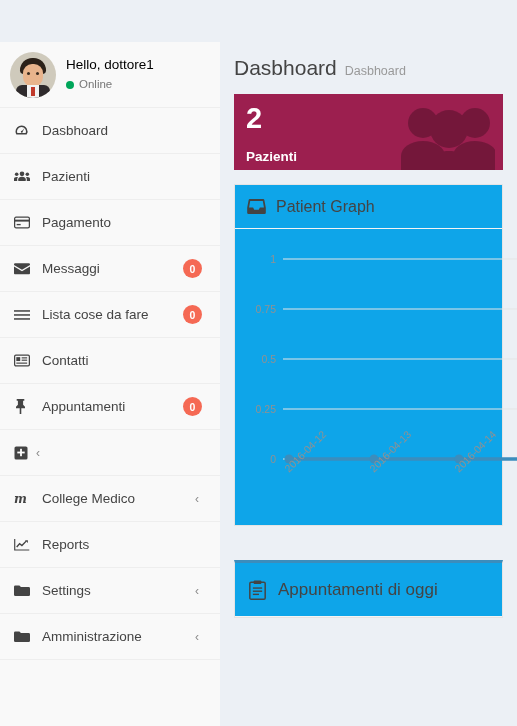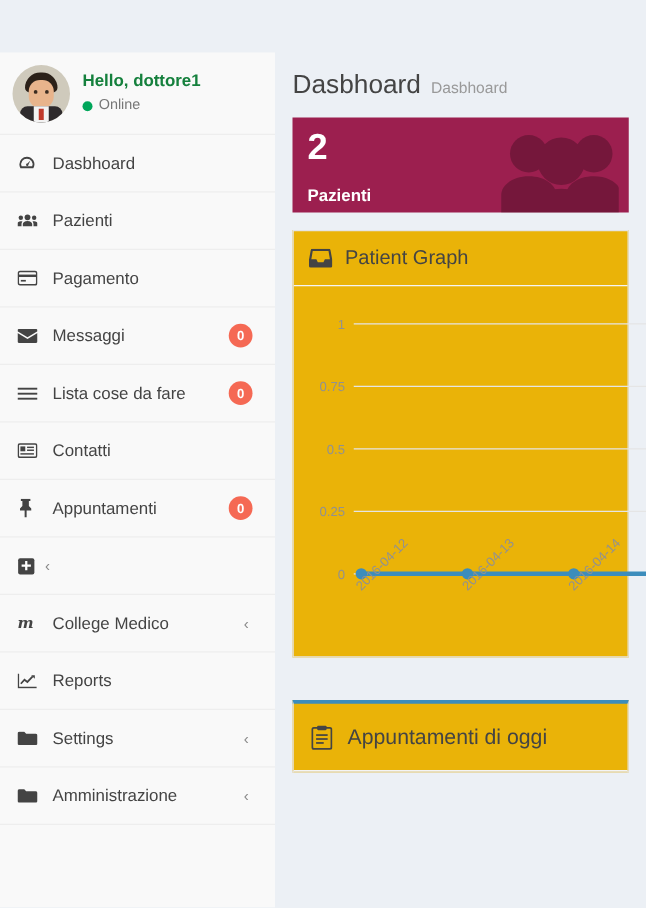--- a/index.html
+++ b/index.html
@@ -49,21 +49,21 @@
   .av-hair { position:absolute; left:10px; top:6px; width:26px; height:16px;
              background:#2b2119; border-radius: 13px 13px 4px 4px; }
   .av-face { position:absolute; left:13px; top:12px; width:20px; height:23px;
              background:#e8b48c; border-radius: 9px 9px 10px 10px; }
   .av-eyeL { position:absolute; left:17px; top:20px; width:3px; height:3px; background:#3a2b20; border-radius:50%; }
   .av-eyeR { position:absolute; left:26px; top:20px; width:3px; height:3px; background:#3a2b20; border-radius:50%; }
   .av-body { position:absolute; left:6px; top:33px; width:34px; height:14px; background:#2e2a2c; border-radius:6px 6px 0 0; }
   .av-shirt{ position:absolute; left:17px; top:33px; width:12px; height:14px; background:#f2f2f2; }
   .av-tie  { position:absolute; left:21px; top:35px; width:4px; height:9px; background:#c0392b; }
   .userinfo { padding-left: 10px; line-height: 1.35; }
-  .user-hello { color: #15803d; font-size: 13.5px; font-weight: bold; }
+  .user-hello { color: #000000; font-size: 13.5px; font-weight: normal; }
   .user-status { color: #777777; font-size: 11.5px; display: flex; align-items: center; gap: 5px; margin-top: 3px; }
   .dot-online { width: 8px; height: 8px; border-radius: 50%; background: #00a65a; display: inline-block; }
 
   .menu { list-style: none; }
   .menu-item {
     height: 46px; display: flex; align-items: center; padding: 0 14px;
     border-bottom: 1px solid #eeeeee; color: #444444; font-size: 13.5px;
     cursor: pointer; position: relative;
   }
   .menu-icon {
@@ -106,21 +106,21 @@
     position: relative; z-index: 2; cursor: pointer; text-decoration: none;
   }
   .stat-footer .arrowc {
     display: inline-block; width: 13px; height: 13px; border-radius: 50%;
     background: #ffffff; color: #9c1f4f; font-size: 9px; line-height: 13px;
     text-align: center; margin-left: 5px; vertical-align: -1px; font-weight: bold;
   }
 
   
   .panel {
-    margin: 14px 14px 0 14px; background: #eab308;
+    margin: 14px 14px 0 14px; background: #0ea5e9;
     border: 1px solid #e4e4e4; border-top: 3px solid #ffffff;
   }
   .panel.graph { border-top: 1px solid #e4e4e4; }
   .panel-head {
     height: 44px; display: flex; align-items: center; padding: 0 12px;
     border-bottom: 1px solid #f4f4f4; gap: 10px;
   }
   .panel-icon { color: #444444; display: inline-flex; }
   .panel-title { font-size: 16px; color: #444444; }
   .panel-body { padding: 8px 6px 0 6px; }

